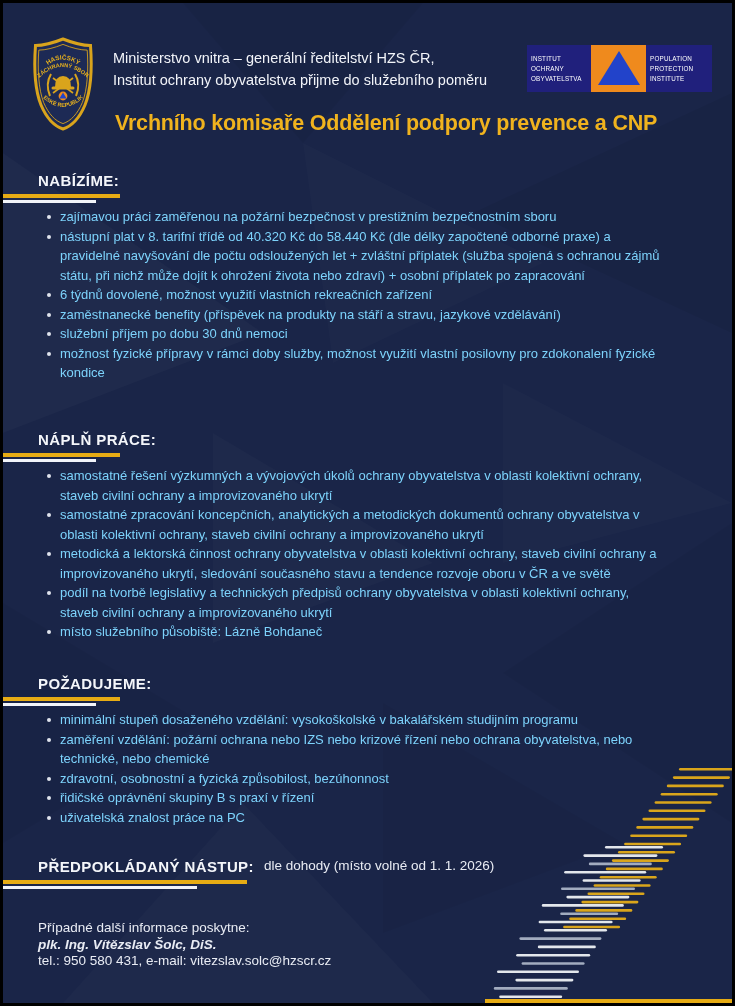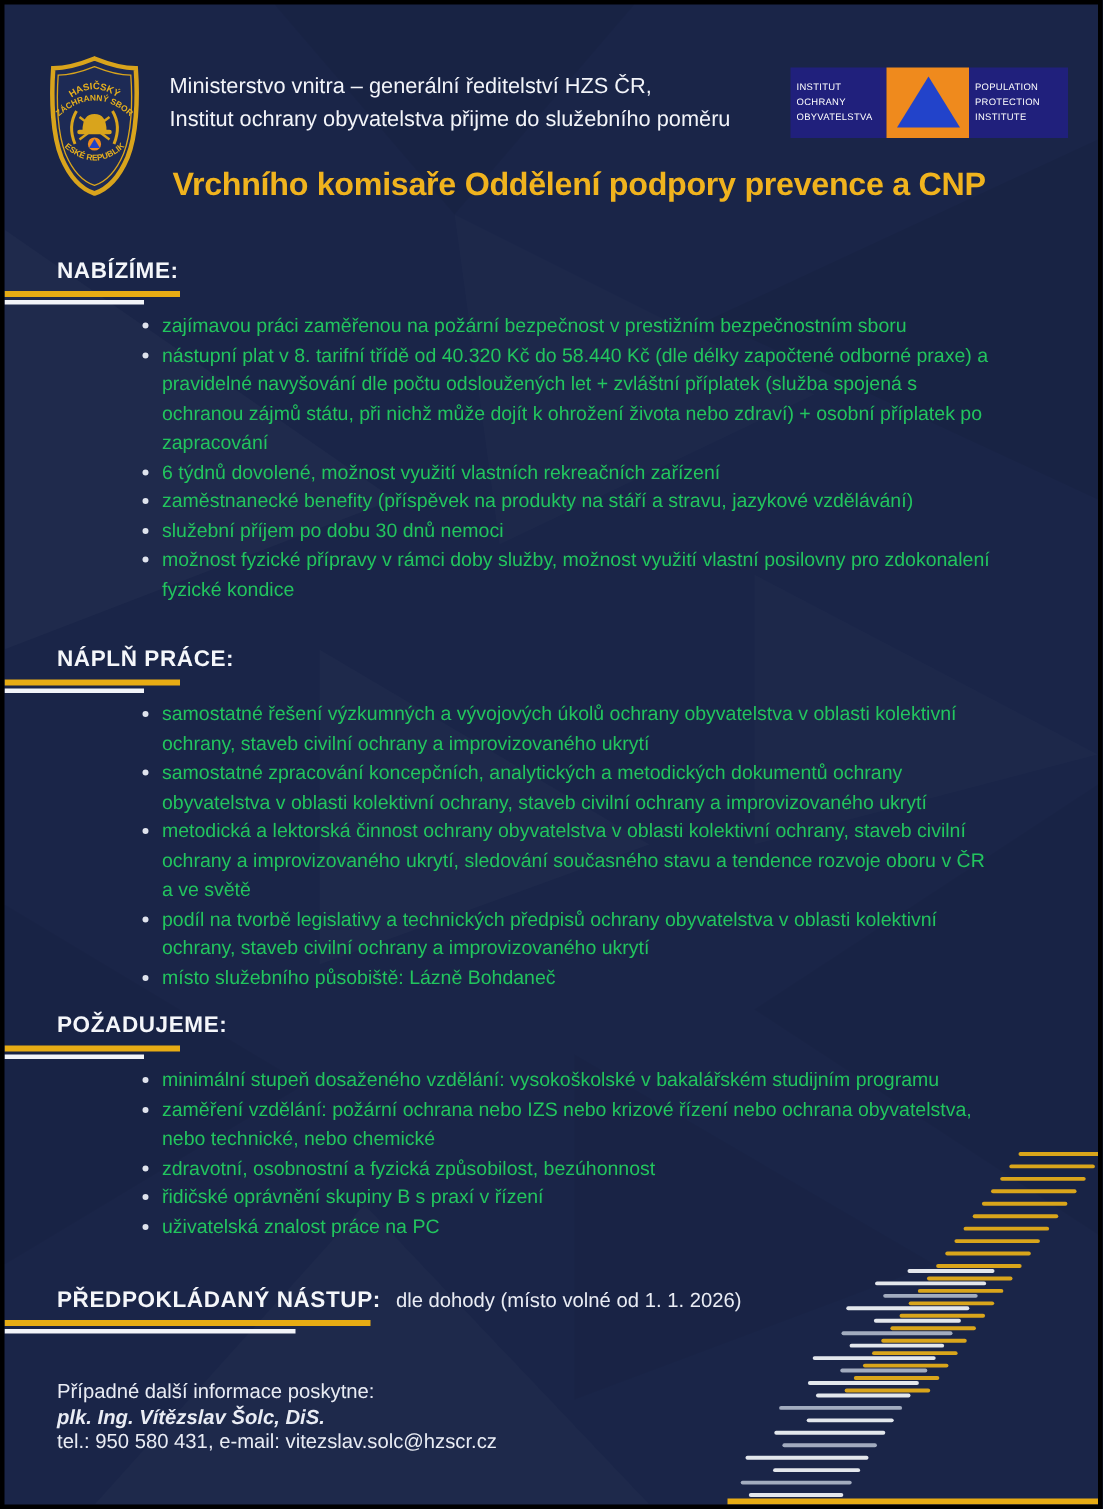--- a/index.html
+++ b/index.html
@@ -47,30 +47,30 @@
     margin:0;font-size:15px;line-height:17px;font-weight:bold;
     letter-spacing:0.4px;color:#f4f6fa;
   }
   .rule{position:relative;margin:5px 0 0 -35px;height:9px;width:260px;}
   .rule .gold{position:absolute;left:0;top:0;height:3.5px;width:117px;background:var(--gold,#e7ac14);}
   .rule .white{position:absolute;left:0;top:5.5px;height:3px;width:93px;background:#f2f4f9;}
   .rule.wide .gold{width:244px;}
   .rule.wide .white{width:194px;}
   ul.bullets{margin:4px 0 0 0;padding:0 0 0 22px;list-style:none;width:600px;}
   ul.bullets li{
-    position:relative;font-size:13px;line-height:19.5px;color:#22c55e;margin-left:48px;
+    position:relative;font-size:13px;line-height:19.5px;color:#7dd3fc;
   }
   ul.bullets li::before{
     content:"";position:absolute;left:-13px;top:8px;
     width:4px;height:4px;border-radius:50%;background:#dfe3ed;
   }
 
   
   .start-row{position:absolute;left:0;top:855px;width:729px;padding-left:35px;box-sizing:border-box;}
-  .start-row .line{display:flex;align-items:center;}
+  .start-row .line{display:flex;align-items:flex-start;}
   .start-label{font-size:15px;font-weight:bold;letter-spacing:0.4px;color:#f4f6fa;}
   .start-value{font-size:13.5px;color:#e9ecf4;margin-left:10px;}
   .contact{position:absolute;left:35px;top:917px;font-size:13.5px;line-height:16.5px;color:#e9ecf4;}
   .contact .name{font-weight:bold;font-style:italic;}
 
   .gold-bar{position:absolute;left:482px;right:0;bottom:0;height:4.5px;background:var(--gold,#e7ac14);z-index:1;}
 </style>
 </head>
 <body>
 

